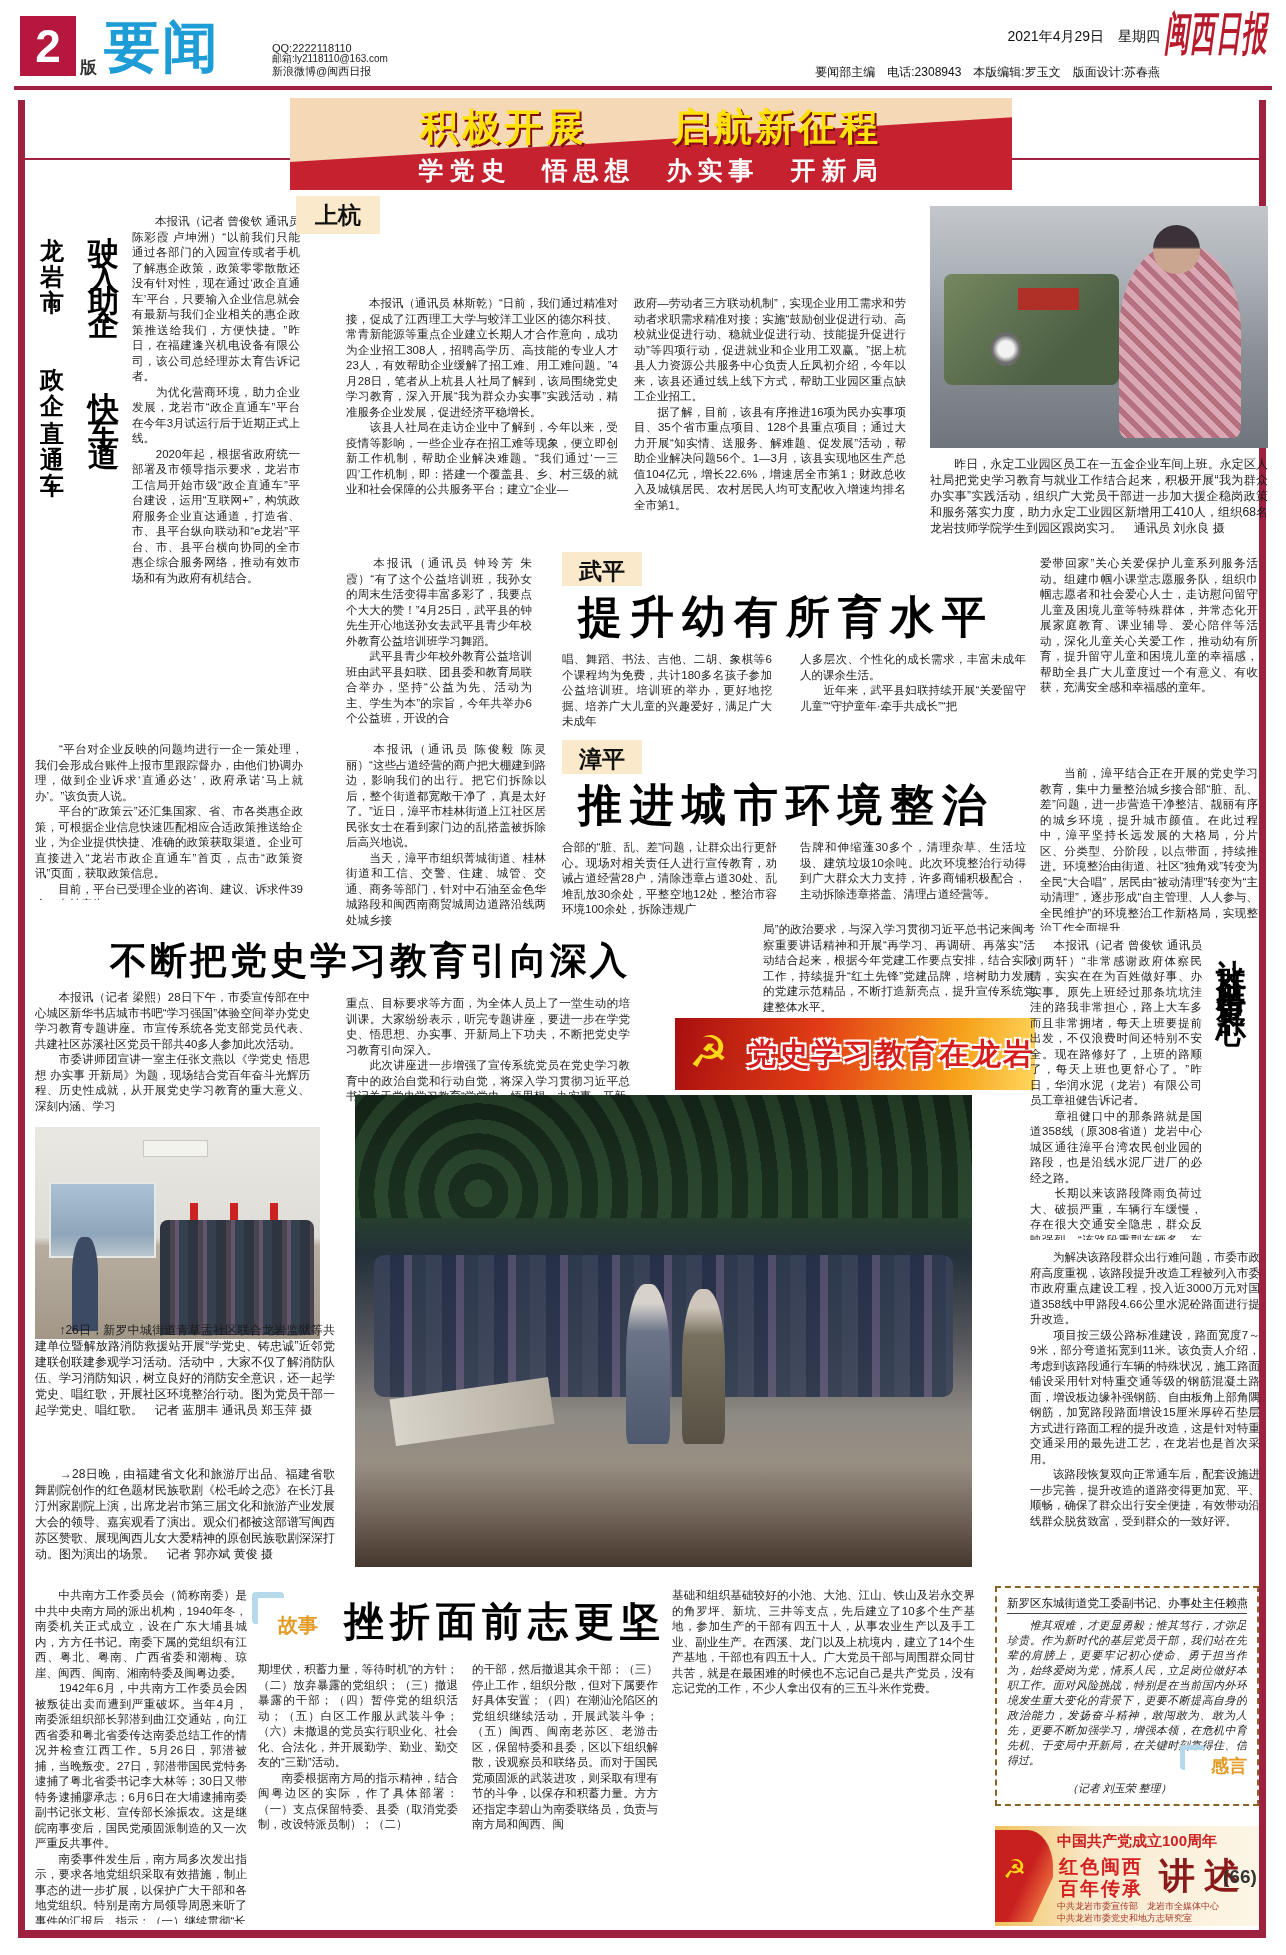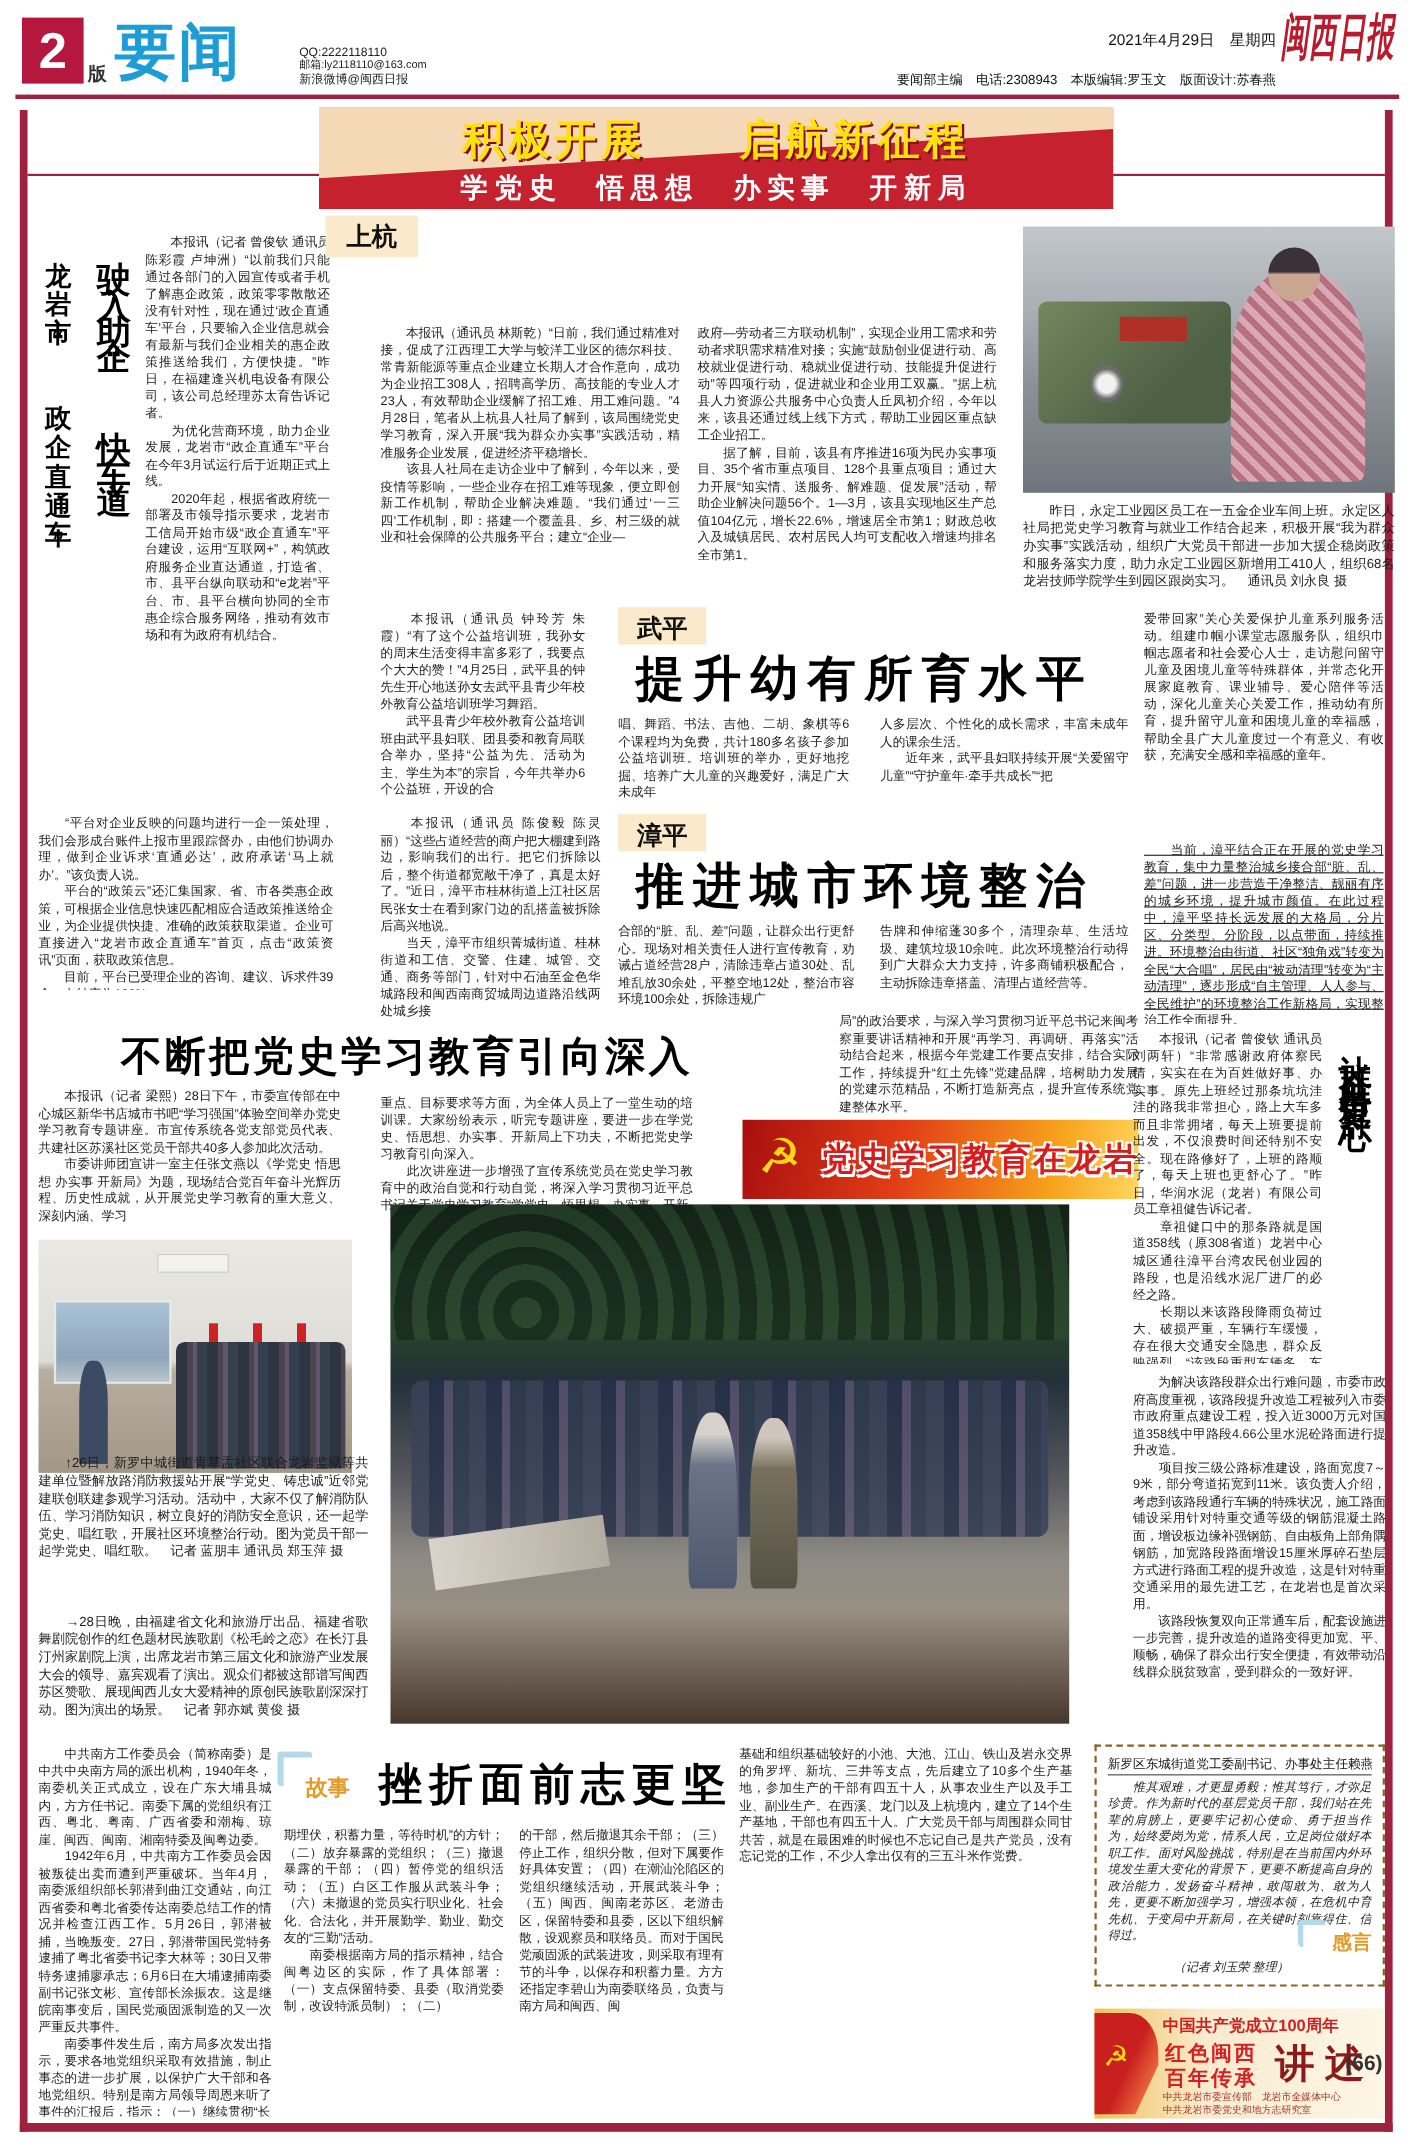--- a/index.html
+++ b/index.html
@@ -96,21 +96,21 @@
   <div class="abs body-text" style="left:800px;top:652px;width:226px;height:112px;">人多层次、个性化的成长需求，丰富未成年人的课余生活。
 　　近年来，武平县妇联持续开展“关爱留守儿童”“守护童年·牵手共成长”“把</div>
   <div class="abs body-text" style="left:1040px;top:556px;width:218px;height:205px;">爱带回家”关心关爱保护儿童系列服务活动。组建巾帼小课堂志愿服务队，组织巾帼志愿者和社会爱心人士，走访慰问留守儿童及困境儿童等特殊群体，并常态化开展家庭教育、课业辅导、爱心陪伴等活动，深化儿童关心关爱工作，推动幼有所育，提升留守儿童和困境儿童的幸福感，帮助全县广大儿童度过一个有意义、有收获，充满安全感和幸福感的童年。</div>
 
   <div class="abs body-text" style="left:346px;top:742px;width:200px;height:268px;">　　本报讯（通讯员 陈俊毅 陈灵丽）“这些占道经营的商户把大棚建到路边，影响我们的出行。把它们拆除以后，整个街道都宽敞干净了，真是太好了。”近日，漳平市桂林街道上江社区居民张女士在看到家门边的乱搭盖被拆除后高兴地说。
 　　当天，漳平市组织菁城街道、桂林街道和工信、交警、住建、城管、交通、商务等部门，针对中石油至金色华城路段和闽西南商贸城周边道路沿线两处城乡接</div>
   <div class="abs region-label" style="left:562px;top:740px;width:80px;height:34px;">漳平</div>
   <div class="abs headline" style="left:562px;top:776px;width:448px;font-size:44px;letter-spacing:8px;">推进城市环境整治</div>
   <div class="abs body-text" style="left:562px;top:840px;width:215px;height:170px;">合部的“脏、乱、差”问题，让群众出行更舒心。现场对相关责任人进行宣传教育，劝诫占道经营28户，清除违章占道30处、乱堆乱放30余处，平整空地12处，整治市容环境100余处，拆除违规广</div>
   <div class="abs body-text" style="left:800px;top:840px;width:226px;height:64px;">告牌和伸缩蓬30多个，清理杂草、生活垃圾、建筑垃圾10余吨。此次环境整治行动得到广大群众大力支持，许多商铺积极配合，主动拆除违章搭盖、清理占道经营等。</div>
-  <div class="abs body-text" style="left:1040px;top:766px;width:218px;height:165px;text-decoration:underline;">　　当前，漳平结合正在开展的党史学习教育，集中力量整治城乡接合部“脏、乱、差”问题，进一步营造干净整洁、靓丽有序的城乡环境，提升城市颜值。在此过程中，漳平坚持长远发展的大格局，分片区、分类型、分阶段，以点带面，持续推进。环境整治由街道、社区“独角戏”转变为全民“大合唱”，居民由“被动清理”转变为“主动清理”，逐步形成“自主管理、人人参与、全民维护”的环境整治工作新格局，实现整治工作全面提升。</div>
+  <div class="abs body-text" style="left:1040px;top:766px;width:218px;height:165px;">　　当前，漳平结合正在开展的党史学习教育，集中力量整治城乡接合部“脏、乱、差”问题，进一步营造干净整洁、靓丽有序的城乡环境，提升城市颜值。在此过程中，漳平坚持长远发展的大格局，分片区、分类型、分阶段，以点带面，持续推进。环境整治由街道、社区“独角戏”转变为全民“大合唱”，居民由“被动清理”转变为“主动清理”，逐步形成“自主管理、人人参与、全民维护”的环境整治工作新格局，实现整治工作全面提升。</div>
 
   <div class="abs headline serif" style="left:90px;top:936px;width:560px;font-size:37px;letter-spacing:3px;">不断把党史学习教育引向深入</div>
   <div class="abs body-text" style="left:35px;top:990px;width:275px;height:132px;">　　本报讯（记者 梁熙）28日下午，市委宣传部在中心城区新华书店城市书吧“学习强国”体验空间举办党史学习教育专题讲座。市宣传系统各党支部党员代表、共建社区苏溪社区党员干部共40多人参加此次活动。
 　　市委讲师团宣讲一室主任张文燕以《学党史 悟思想 办实事 开新局》为题，现场结合党百年奋斗光辉历程、历史性成就，从开展党史学习教育的重大意义、深刻内涵、学习</div>
   <div class="abs body-text" style="left:346px;top:996px;width:284px;height:128px;">重点、目标要求等方面，为全体人员上了一堂生动的培训课。大家纷纷表示，听完专题讲座，要进一步在学党史、悟思想、办实事、开新局上下功夫，不断把党史学习教育引向深入。
 　　此次讲座进一步增强了宣传系统党员在党史学习教育中的政治自觉和行动自觉，将深入学习贯彻习近平总书记关于党史学习教育“学党史、悟思想、办实事、开新</div>
   <div class="abs body-text" style="left:763px;top:922px;width:272px;height:90px;">局”的政治要求，与深入学习贯彻习近平总书记来闽考察重要讲话精神和开展“再学习、再调研、再落实”活动结合起来，根据今年党建工作要点安排，结合实际工作，持续提升“红土先锋”党建品牌，培树助力发展的党建示范精品，不断打造新亮点，提升宣传系统党建整体水平。</div>
 
   <div class="abs" style="left:675px;top:1018px;width:360px;height:72px;
               background:linear-gradient(100deg,#a80f0f,#e23d16 40%,#f7a21b 78%,#ffd75e);">

